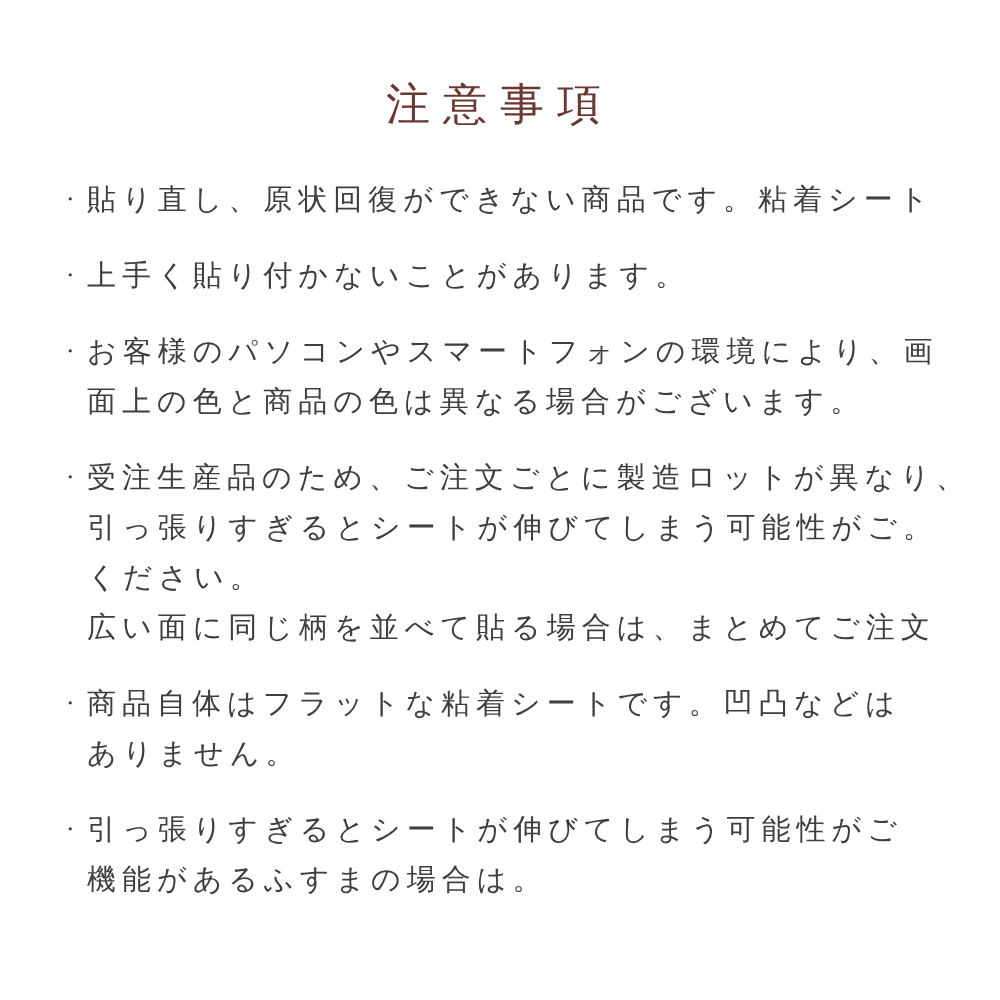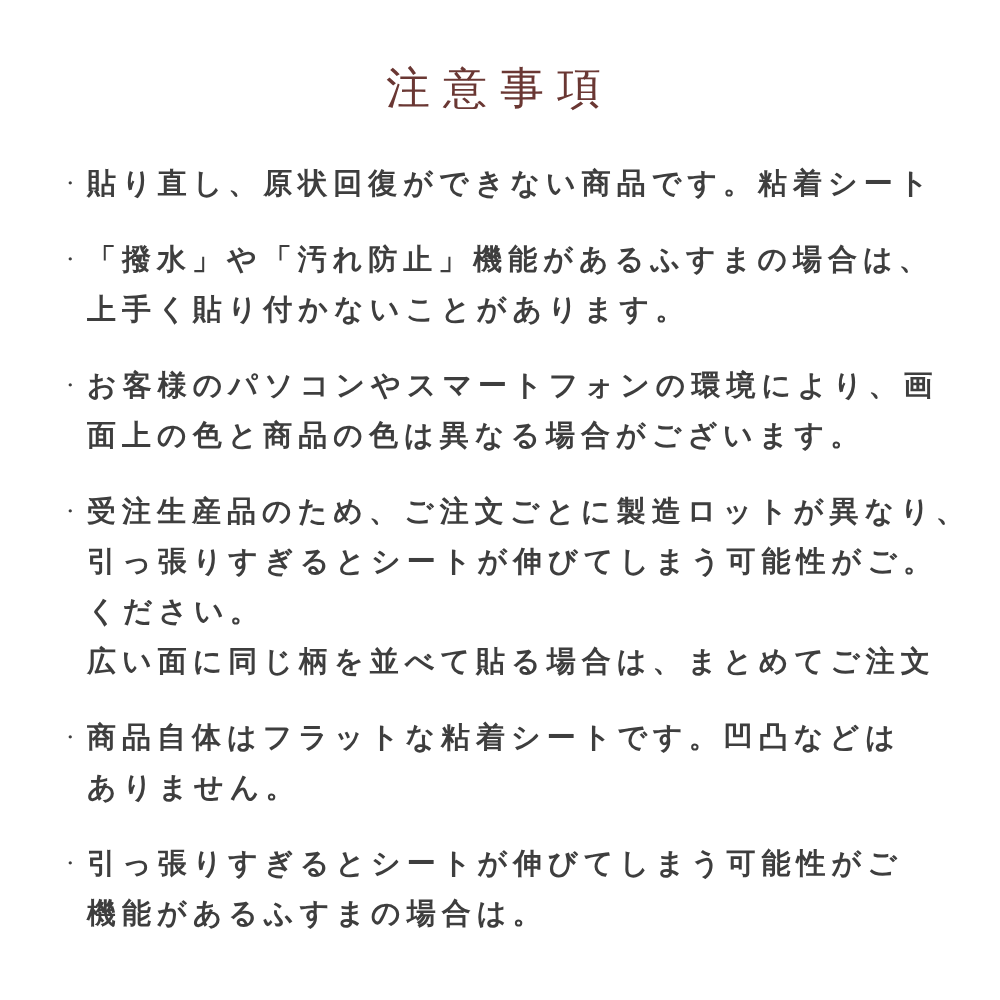--- a/index.html
+++ b/index.html
@@ -13,21 +13,21 @@
     font-family: "Liberation Sans", sans-serif;
     overflow: hidden;
   }
   .page {
     width: 1000px;
     height: 1000px;
     background: #ffffff;
     box-sizing: border-box;
   }
   .title {
-    padding-top: 64px;
+    padding-top: 80px;
     text-align: center;
     font-size: 44px;
     line-height: 48px;
     font-weight: 400;
     letter-spacing: 13px;
     color: #6a3733;
   }
   .notes {
     margin-top: 46px;
     padding-left: 60px;
@@ -43,21 +43,21 @@
     flex: none;
     width: 27px;
     font-size: 20px;
     line-height: 50px;
     color: #3e3e3e;
   }
   .note-text {
     font-size: 29px;
     line-height: 50px;
     letter-spacing: 6px;
-    font-weight: 700;
+    font-weight: 400;
     color: #3e3e3e;
   }
   .note-line {
     white-space: nowrap;
   }
 </style>
 </head>
 <body>
 
 <div class="page">
@@ -69,21 +69,20 @@
     <div class="note">
       <span class="bullet">・</span>
       <div class="note-text">
         <div class="note-line">貼り直し、原状回復ができない商品です。粘着シート</div>
       </div>
     </div>
 
     <div class="note">
       <span class="bullet">・</span>
       <div class="note-text">
-        <div class="note-line">「撥水」や「汚れ防止」機能があるふすまの場合は、</div>
         <div class="note-line">上手く貼り付かないことがあります。</div>
       </div>
     </div>
 
     <div class="note">
       <span class="bullet">・</span>
       <div class="note-text">
         <div class="note-line">お客様のパソコンやスマートフォンの環境により、画</div>
         <div class="note-line">面上の色と商品の色は異なる場合がございます。</div>
       </div>

